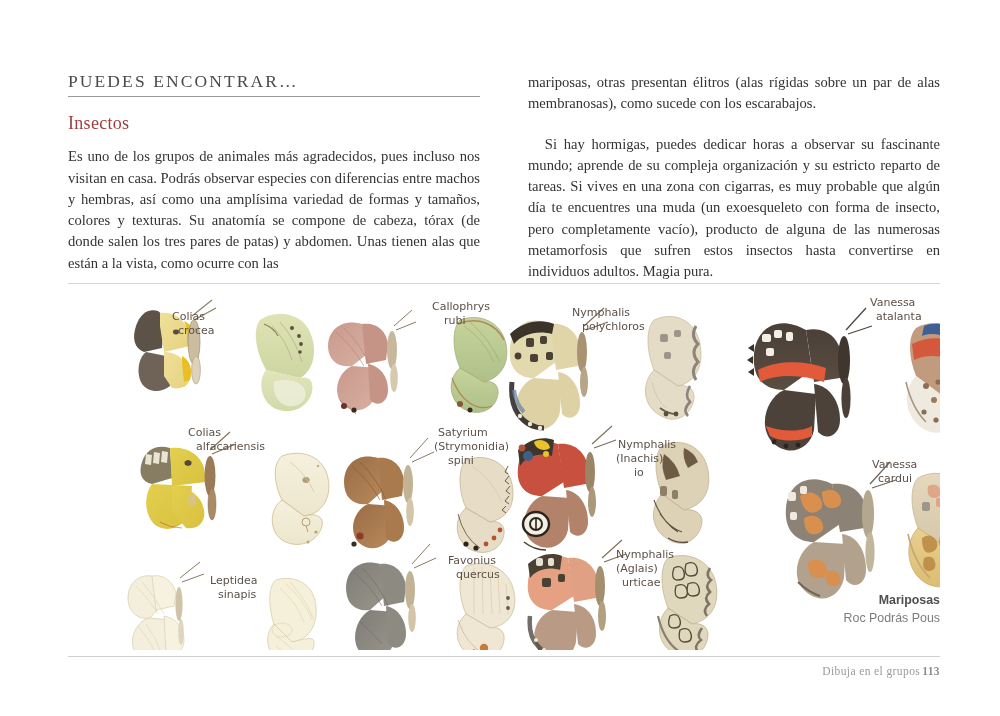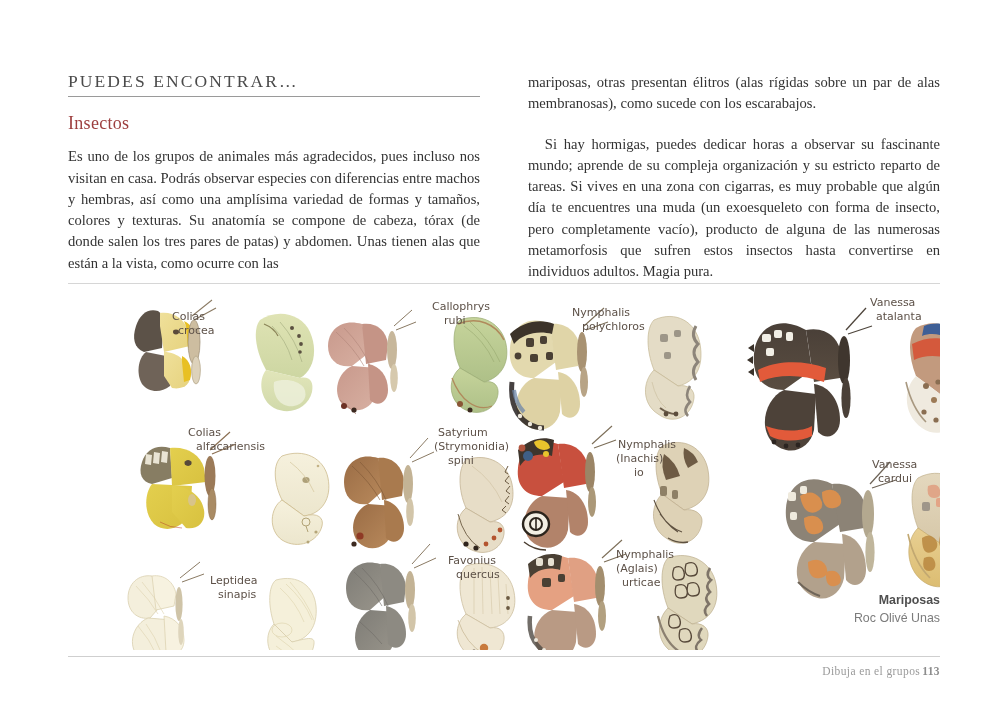--- a/index.html
+++ b/index.html
@@ -542,21 +542,21 @@
       </g>
       <text class="hand" x="812" y="182">Vanessa</text>
       <text class="hand" x="818" y="196">cardui</text>
     </g>
 
   </svg>
   </div>
 
   <div class="caption">
     <div class="c-title">Mariposas</div>
-    <div>Roc Olivé Unas</div>
+    <div>Roc Podrás Pous</div>
   </div>
 
   <div class="rule-bottom"></div>
 
   <div class="footer">
     <span>Dibuja en el grupos</span><span class="pageno">113</span>
   </div>
 
 </div>
 

